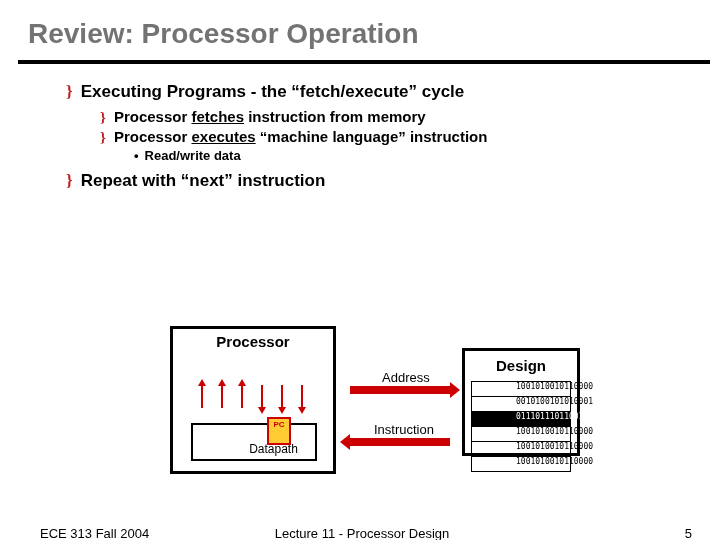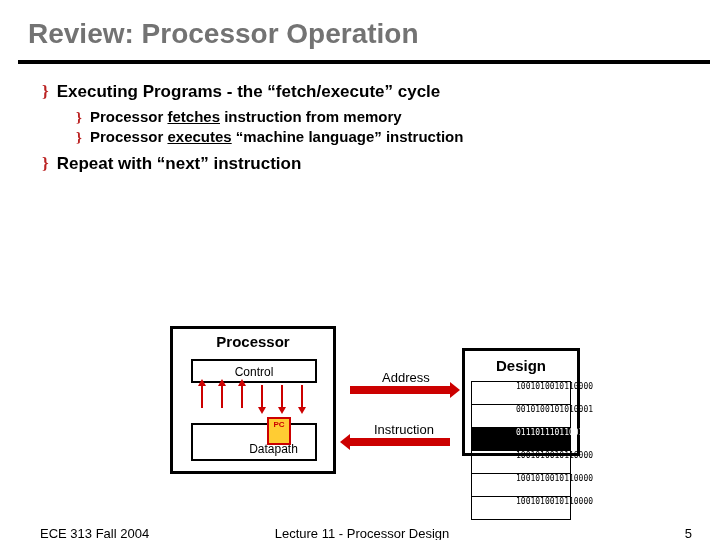--- a/index.html
+++ b/index.html
@@ -18,20 +18,21 @@
   }
   .hr {
     border-top: 4px solid #000;
     margin: 0 10px 0 18px;
   }
   .content {
     padding: 18px 26px 0 42px;
     font-size: 17px;
     font-weight: bold;
     color: #000;
+    margin-left: 24px;
   }
   .lvl1 { margin: 0 0 6px 0; }
   .lvl2 { margin: 2px 0 2px 34px; font-size: 15px; }
   .lvl3 { margin: 2px 0 2px 68px; font-size: 13px; font-weight: bold; }
   .bullet-sym { color: #b22; font-family: "Times New Roman", serif; font-weight: bold; margin-right: 8px; }
   .dot { color: #000; margin-right: 6px; }
   .u { text-decoration: underline; }
 
   .diagram {
     position: absolute;
@@ -114,21 +115,21 @@
   .mem-rows {
     position: absolute;
     top: 30px; left: 6px; right: 6px;
   }
   .mem-row {
     border: 1px solid #000;
     font-family: monospace;
     font-size: 8px;
     text-align: center;
     line-height: 10px;
-    height: 24px;
+    height: 16px;
     margin-bottom: -1px;
     padding-left: 44px;
   }
   .mem-row.hl { background: #000000; color: #fff; }
 
   .harrow {
     position: absolute;
     height: 8px;
     background: #c00;
   }
@@ -175,29 +176,31 @@
 <div class="content">
   <div class="lvl1">
     <span class="bullet-sym">}</span><span>Executing Programs - the “fetch/execute” cycle</span>
   </div>
   <div class="lvl2">
     <span class="bullet-sym">}</span><span>Processor </span><span class="u">fetches</span><span> instruction from memory</span>
   </div>
   <div class="lvl2">
     <span class="bullet-sym">}</span><span>Processor </span><span class="u">executes</span><span> “machine language” instruction</span>
   </div>
+  <div class="lvl3">
+    <span class="dot">•</span><span>Read/write data</span>
+  </div>
   <div class="lvl1" style="margin-top:8px">
     <span class="bullet-sym">}</span><span>Repeat with “next” instruction</span>
   </div>
 </div>
 
 <div class="diagram">
   <div class="proc-box">
     <div class="proc-title">Processor</div>
-    <div class="control">Control</div>
     <div class="ctrl-arrows">
       <div class="shaft" style="left:6px"></div>
         <div class="headup" style="left:3px;top:-6px"></div>
       <div class="shaft" style="left:26px"></div>
         <div class="headup" style="left:23px;top:-6px"></div>
       <div class="shaft" style="left:46px"></div>
         <div class="headup" style="left:43px;top:-6px"></div>
       <div class="shaft" style="left:66px"></div>
         <div class="headdn" style="left:63px;top:22px"></div>
       <div class="shaft" style="left:86px"></div>

